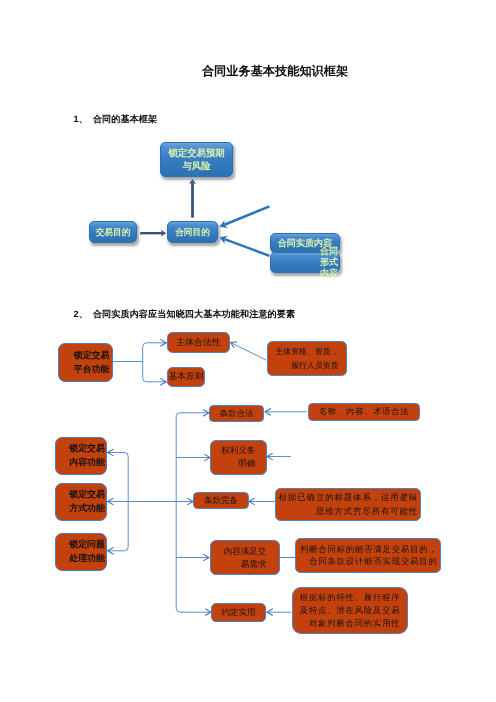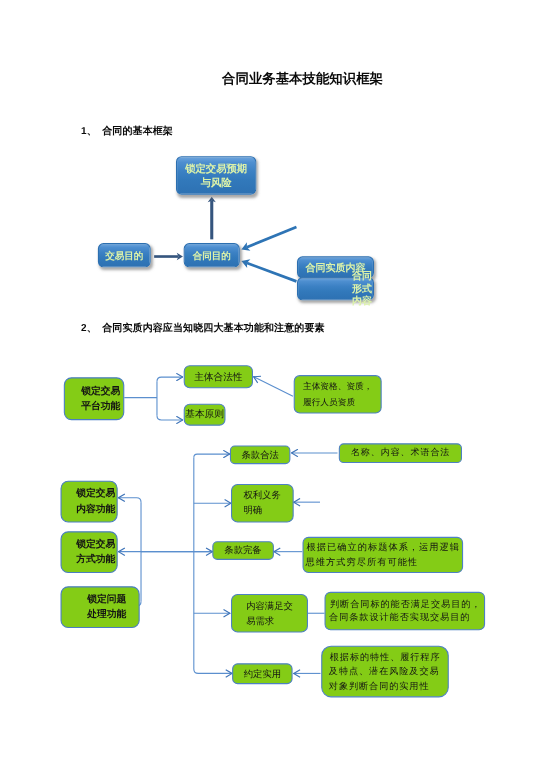--- a/index.html
+++ b/index.html
@@ -15,22 +15,22 @@
   .sec-num{display:inline-block;width:19.3px;}
 
   
   .gbox{border-radius:5px;display:flex;align-items:center;justify-content:center;
      text-align:center;color:#DCF2A9;font-weight:bold;line-height:1.2;
      background:linear-gradient(180deg,#6BA3DC 0%,#4E8FD0 14%,#3C81C4 38%,#3279BB 62%,#2F74B6 86%,#2E72B3 100%);
      box-shadow:1.5px 2.2px 2.6px rgba(110,110,110,.6);
      border:0.6px solid #2C6FB0;box-sizing:border-box;}
 
   
-  .obox{border:1px solid #4E81C3;border-radius:5.5px;background:#84cc16;
-     display:flex;align-items:center;justify-content:center;text-align:left;
+  .obox{border:1px solid #4E81C3;border-radius:5.5px;background:#c2410c;
+     display:flex;align-items:center;justify-content:center;text-align:right;
      color:#131313;line-height:1.32;box-sizing:border-box;}
   .obox.thick{border-width:1.4px;border-color:#4A7EC2;border-radius:7px;padding-left:12px;}
 
   svg.ov{position:absolute;left:0;top:0;width:496px;height:702px;overflow:visible;}
 </style>
 </head>
 <body>
 
 <div id="page">
 
@@ -78,21 +78,21 @@
   </div>
 
   <div class="abs gbox" style="left:270px;top:191px;width:70px;height:20px;font-size:9.1px;margin-top:42px;">
     <span>合同实质内容</span>
   </div>
 
   <div class="abs gbox" style="left:270px;top:252px;width:70px;height:21px;font-size:9.1px;padding-left:48px;">
     <span>合同形式内容</span>
   </div>
 
-  <div class="abs sec-head" style="left:73.6px;top:292px;">
+  <div class="abs sec-head" style="left:73.6px;top:308px;">
     <span class="sec-num">2、</span><span>合同实质内容应当知晓四大基本功能和注意的要素</span>
   </div>
 
   <svg class="ov">
     <g fill="none" stroke="#5B8FCE" stroke-width="1">
 
       <path d="M113,361.5 L142.7,361.5"></path>
       <path d="M142.7,346.8 L142.7,377.8"></path>
       <path d="M142.7,346.8 Q142.7,342.8 146.7,342.8 L166.3,342.8" marker-end="url(#ah-lt)"></path>
       <path d="M142.7,377.8 Q142.7,381.8 146.7,381.8 L166.3,381.8" marker-end="url(#ah-lt)"></path>
@@ -137,21 +137,21 @@
   </div>
 
   <div class="abs obox thick" style="left:55px;top:437px;width:52px;height:38px;font-size:8.9px;font-weight:bold;line-height:1.55;">
     <span style="white-space:pre-line">锁定交易
 内容功能</span>
   </div>
   <div class="abs obox thick" style="left:55px;top:483px;width:52px;height:38px;font-size:8.9px;font-weight:bold;line-height:1.55;">
     <span style="white-space:pre-line">锁定交易
 方式功能</span>
   </div>
-  <div class="abs obox thick" style="left:55px;top:533px;width:72px;height:38px;font-size:8.9px;font-weight:bold;line-height:1.55;">
+  <div class="abs obox thick" style="left:55px;top:533px;width:52px;height:38px;font-size:8.9px;font-weight:bold;line-height:1.55;">
     <span style="white-space:pre-line">锁定问题
 处理功能</span>
   </div>
 
   <div class="abs obox" style="left:209px;top:404.5px;width:55px;height:17.6px;font-size:8.5px;border-radius:4.5px;">
     <span style="white-space:pre-line">条款合法</span>
   </div>
   <div class="abs obox" style="left:210px;top:440px;width:56.5px;height:34.5px;border-radius:6px;font-size:8.5px;line-height:1.55;">
     <span style="white-space:pre-line">权利义务
 明确</span>

